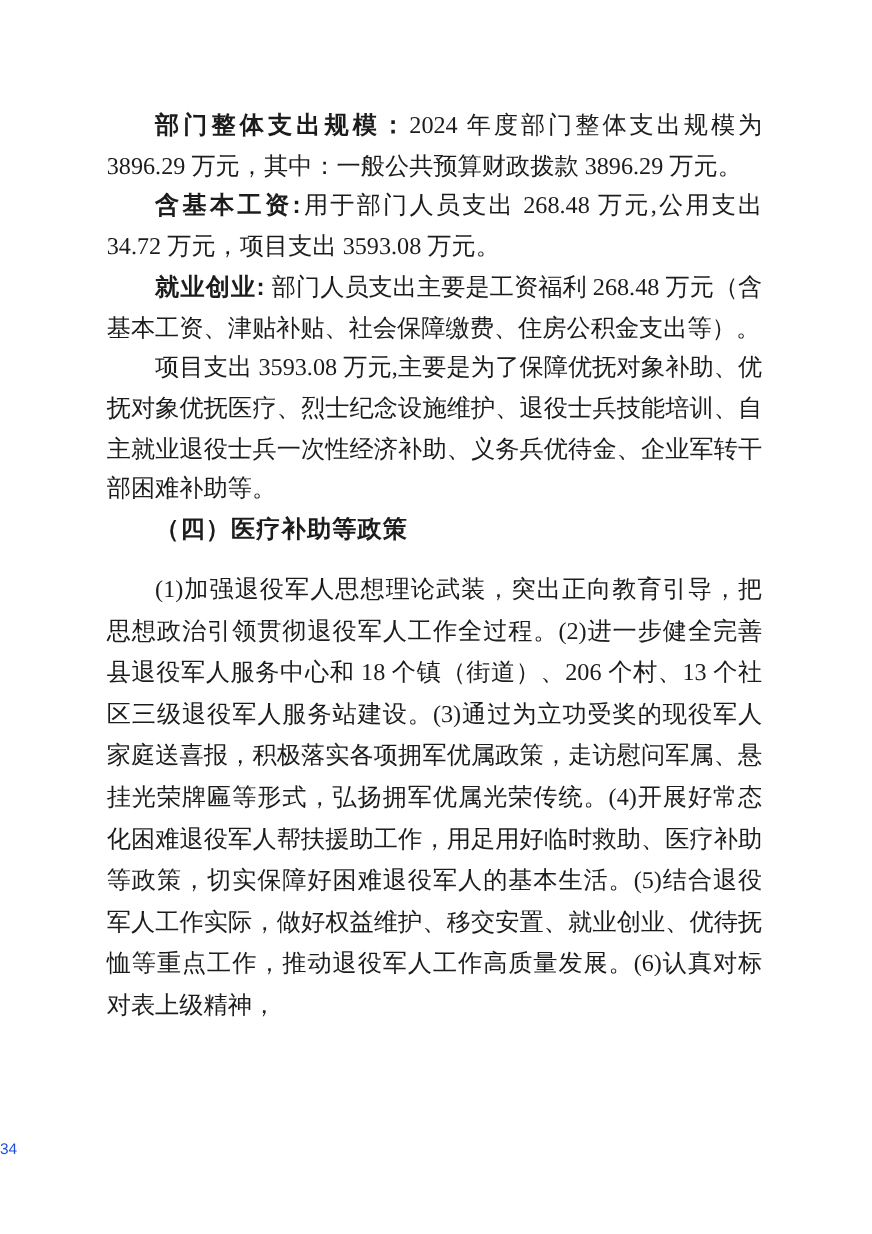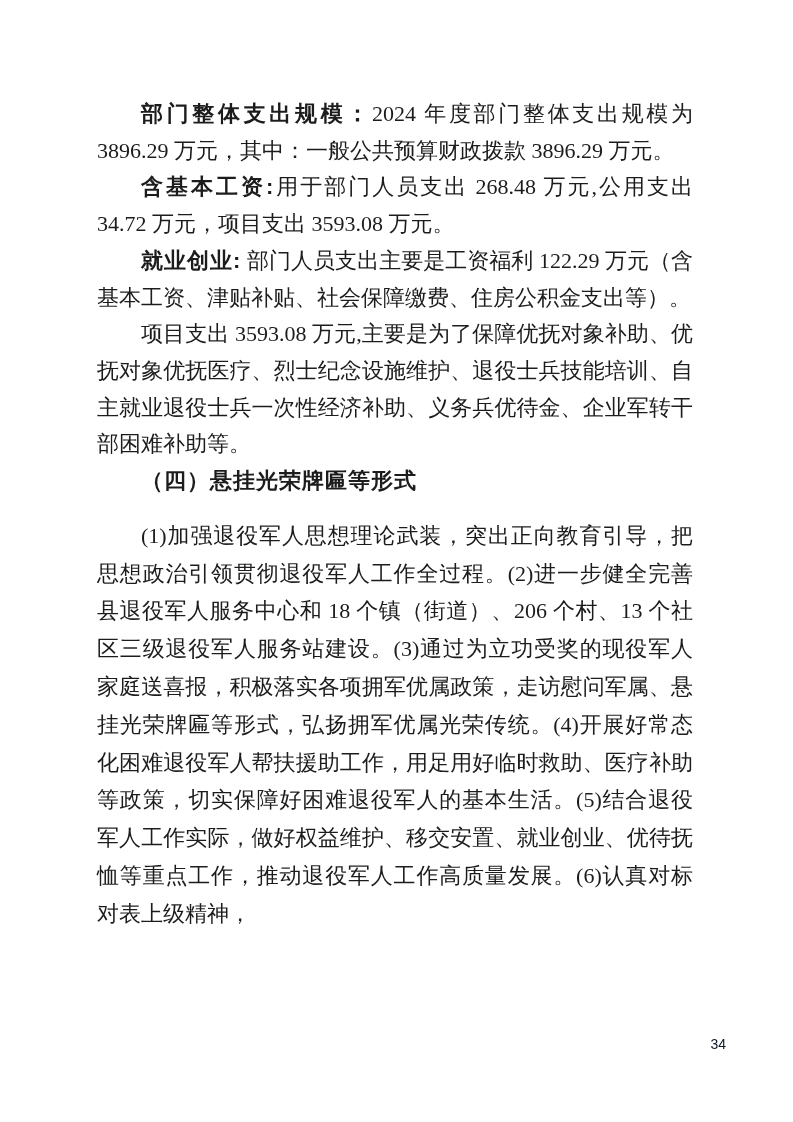--- a/index.html
+++ b/index.html
@@ -45,41 +45,41 @@
     line-height: 36.7px;
   }
   .plan-para {
     line-height: 37.8px;
   }
   .page-number {
     position: absolute;
     left: 0;
     right: 0;
     top: 1036px;
-    text-align: right;
+    text-align: left;
     font-size: 14px;
     font-family: "Liberation Sans", "DejaVu Sans", sans-serif;
-    color: #0f172a;
+    color: #1d4ed8;
   }
 </style>
 </head>
 <body>
 
 <div class="page">
   <div class="content">
 
     <p class="para"><span class="lead-label">部门整体支出规模：</span><span>2024 年度部门整体支出规模为 3896.29 万元，其中：一般公共预算财政拨款 3896.29 万元。</span></p>
 
     <p class="para"><span class="lead-label">含基本工资:</span><span>用于部门人员支出 268.48 万元,公用支出 34.72 万元，项目支出 3593.08 万元。</span></p>
 
-    <p class="para"><span class="lead-label">就业创业:</span><span> 部门人员支出主要是工资福利 122.29 万元（含基本工资、津贴补贴、社会保障缴费、住房公积金支出等）。</span></p>
+    <p class="para"><span class="lead-label">就业创业:</span><span> 部门人员支出主要是工资福利 268.48 万元（含基本工资、津贴补贴、社会保障缴费、住房公积金支出等）。</span></p>
 
 
     <p class="para"><span>项目支出 3593.08 万元,主要是为了保障优抚对象补助、优抚对象优抚医疗、烈士纪念设施维护、退役士兵技能培训、自主就业退役士兵一次性经济补助、义务兵优待金、企业军转干部困难补助等。</span></p>
 
-    <h3 class="section-heading">（四）悬挂光荣牌匾等形式</h3>
+    <h3 class="section-heading">（四）医疗补助等政策</h3>
 
     <p class="para plan-para"><span>(1)加强退役军人思想理论武装，突出正向教育引导，把思想政治引领贯彻退役军人工作全过程。(2)进一步健全完善县退役军人服务中心和 18 个镇（街道）、206 个村、13 个社区三级退役军人服务站建设。(3)通过为立功受奖的现役军人家庭送喜报，积极落实各项拥军优属政策，走访慰问军属、悬挂光荣牌匾等形式，弘扬拥军优属光荣传统。(4)开展好常态化困难退役军人帮扶援助工作，用足用好临时救助、医疗补助等政策，切实保障好困难退役军人的基本生活。(5)结合退役军人工作实际，做好权益维护、移交安置、就业创业、优待抚恤等重点工作，推动退役军人工作高质量发展。(6)认真对标对表上级精神，</span></p>
 
   </div>
 
   <div class="page-number">34</div>
 </div>
 
 </body></html>

